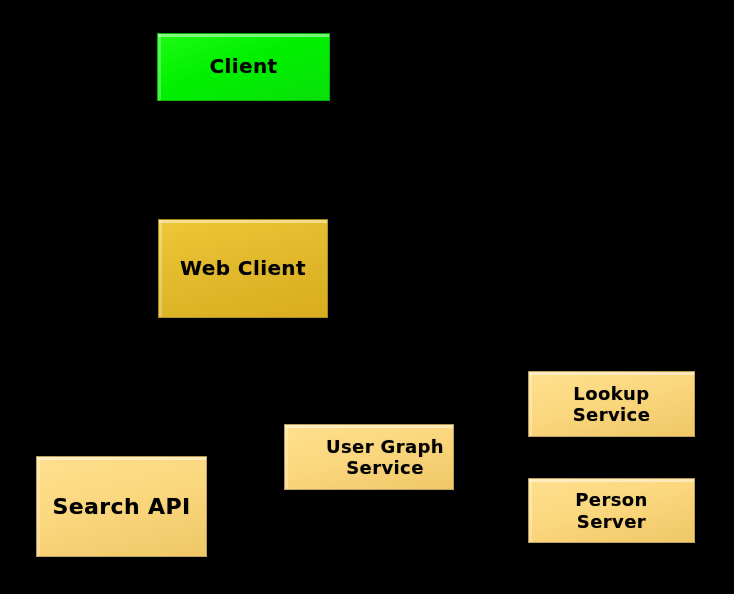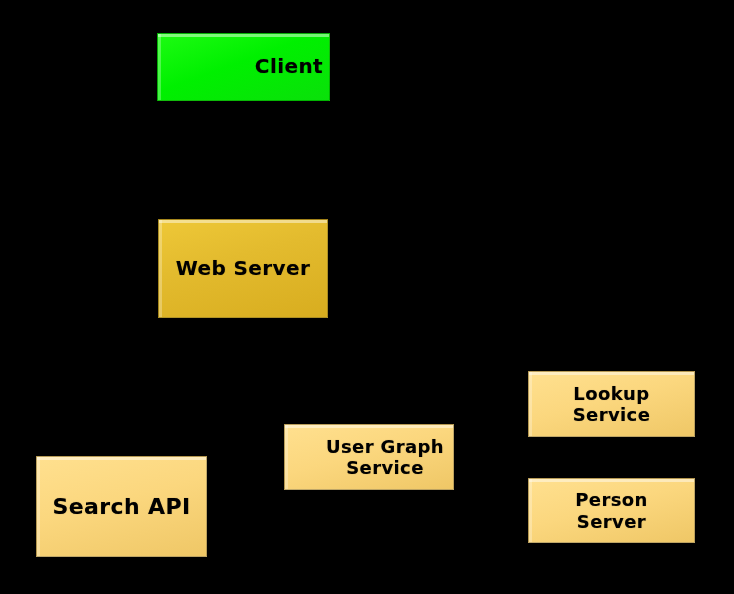--- a/index.html
+++ b/index.html
@@ -60,26 +60,26 @@
     width: 3px;
     background: rgba(255,255,255,0.28);
     pointer-events: none;
   }
 </style>
 </head>
 <body>
 
 <div id="canvas">
 
-  <div class="node fill-green" style="left:157px; top:33px; width:173px; height:68px; font-size:20px;justify-content:flex-end;">
+  <div class="node fill-green" style="left:157px; top:33px; width:173px; height:68px; font-size:20px;">
     <span class="label">Client</span>
   </div>
 
   <div class="node fill-gold" style="left:158px; top:219px; width:170px; height:99px; font-size:20px;">
-    <span class="label">Web Server</span>
+    <span class="label">Web Client</span>
   </div>
 
   <div class="node fill-sand" style="left:528px; top:371px; width:167px; height:66px; font-size:18px;">
     <span class="label">Lookup<br>Service</span>
   </div>
 
   <div class="node fill-sand" style="left:284px; top:424px; width:170px; height:66px; font-size:18px;padding-left:32px;">
     <span class="label">User Graph<br>Service</span>
   </div>
 

